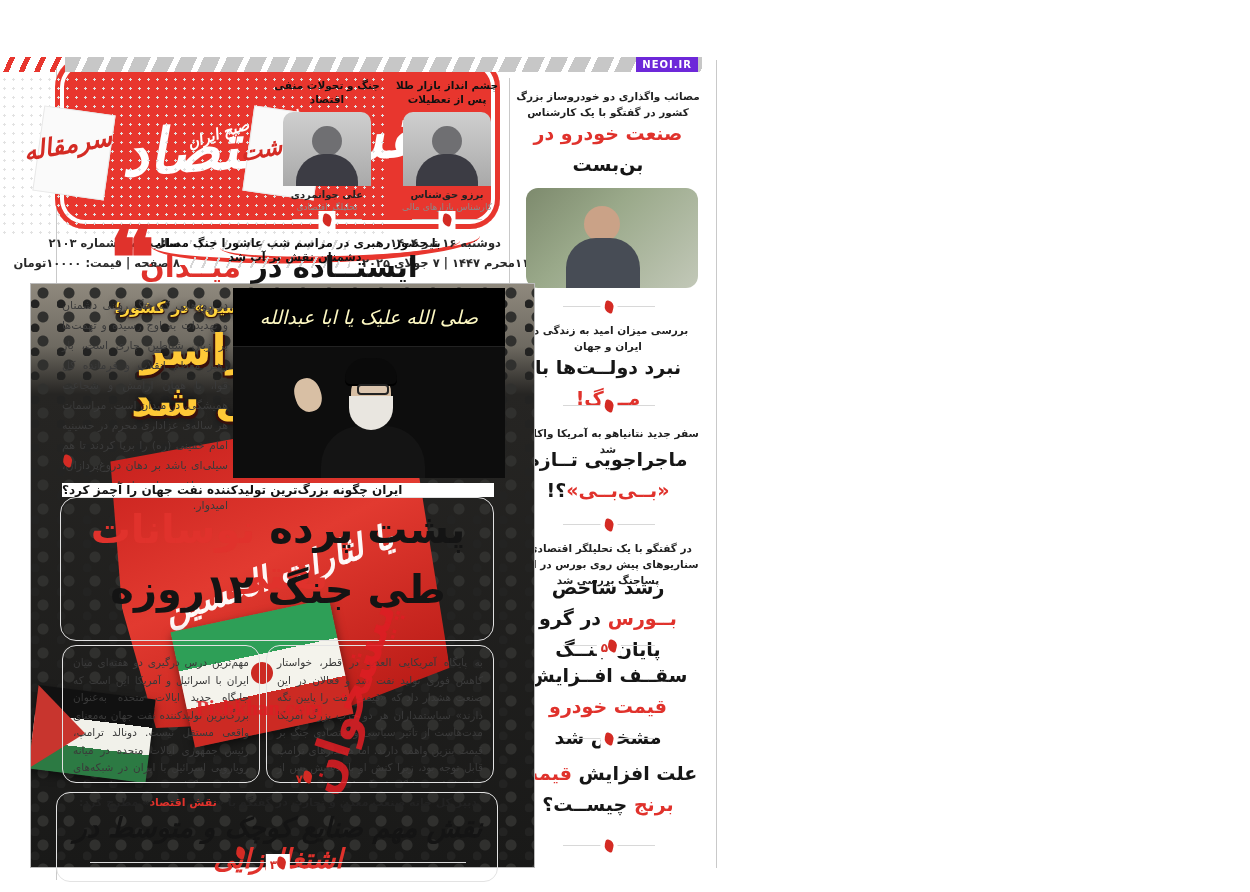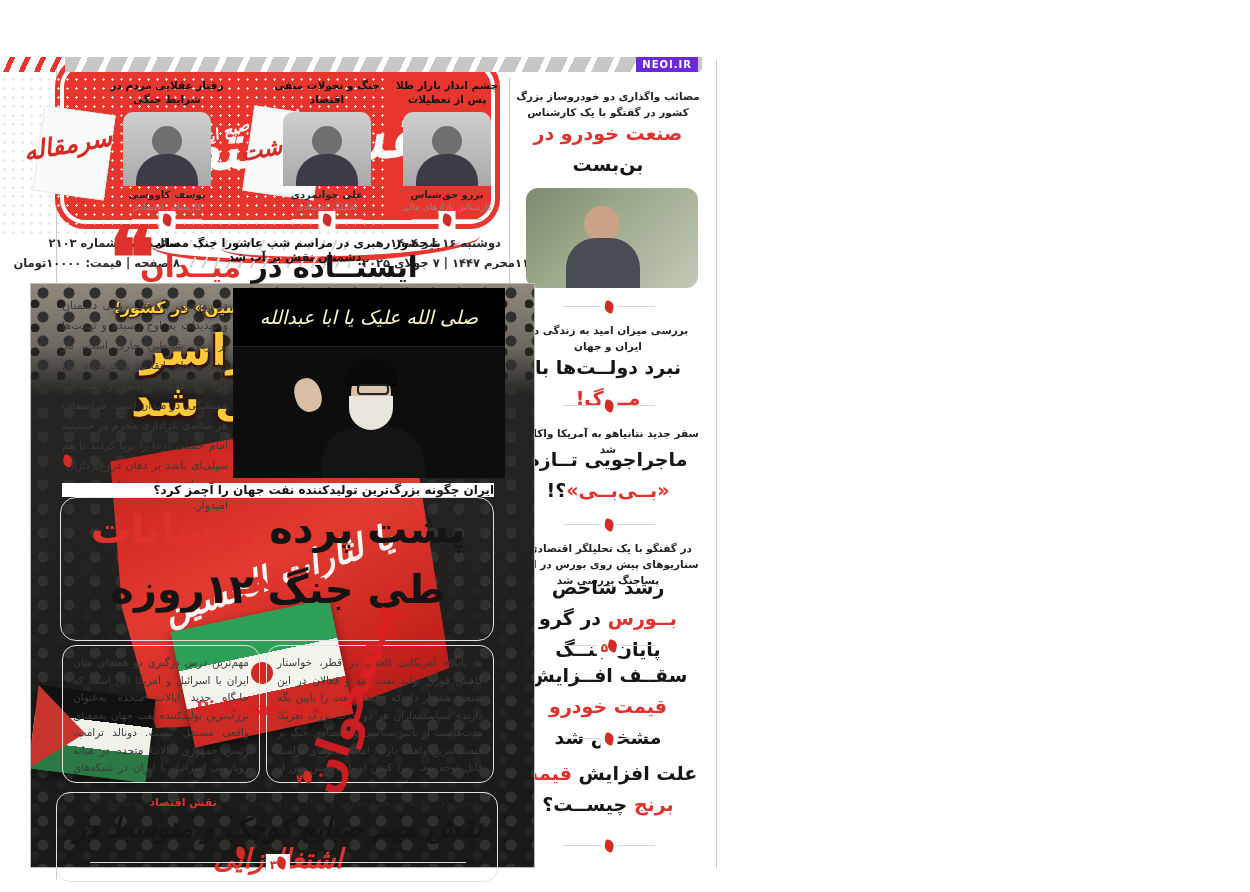--- a/index.html
+++ b/index.html
@@ -91,21 +91,21 @@
   .leadbanner span{color:#fef9c3;font-size:19px;font-weight:400;font-style:italic;font-family:"DejaVu Serif",serif;white-space:nowrap;}
   .kface{position:absolute;left:118px;top:84px;width:40px;height:46px;border-radius:45%;background:#d8bfa4;}
   .kbeard{position:absolute;left:116px;top:108px;width:44px;height:34px;border-radius:0 0 22px 22px;background:#e9e6e0;}
   .kturban{position:absolute;left:112px;top:70px;width:52px;height:26px;border-radius:24px 24px 6px 6px;background:#0a0a0a;box-shadow:0 2px 0 #000;}
   .kglasses{position:absolute;left:124px;top:96px;width:28px;height:7px;border:2px solid #222;border-radius:4px;background:rgba(255,255,255,.12);}
   .khand{position:absolute;left:62px;top:90px;width:26px;height:34px;border-radius:45%;background:#d8bfa4;transform:rotate(-18deg);}
   .kbody{position:absolute;left:88px;top:138px;width:104px;height:60px;border-radius:40px 40px 0 0;background:#141414;}
 
   
   .oilbox{position:absolute;left:752px;top:497px;width:432px;height:142px;border:1px solid #e0e0e0;border-radius:16px;}
-  .oil-kicker{position:absolute;left:752px;top:483px;width:432px;text-align:right;font-size:12px;font-weight:900;background:#fff;color:#131313;}
+  .oil-kicker{position:absolute;left:752px;top:483px;width:432px;text-align:left;font-size:12px;font-weight:900;background:#fff;color:#131313;}
   .oil-h1{position:absolute;left:752px;top:506px;width:432px;text-align:center;font-size:40px;font-weight:900;letter-spacing:-1.5px;color:#141414;}
   .oil-h2{position:absolute;left:752px;top:566px;width:432px;text-align:center;font-size:40px;font-weight:900;letter-spacing:-1.5px;color:#141414;}
   .oilcol{position:absolute;top:645px;height:138px;border:1px solid #e3e3e3;border-radius:14px;padding:8px 10px;box-sizing:border-box;
           font-size:10.5px;line-height:17.5px;text-align:justify;color:#3a3a3a;overflow:hidden;}
   .oil-mark{position:absolute;left:938px;top:768px;}
   .wm{position:absolute;left:868px;top:600px;width:190px;height:160px;pointer-events:none;}
   .wm .fa{position:absolute;left:60px;top:70px;color:rgba(221,30,35,.88);font-size:46px;font-weight:900;transform:rotate(-72deg);transform-origin:center;white-space:nowrap;}
   .wm .en{position:absolute;left:6px;top:96px;color:rgba(221,30,35,.88);font-size:21px;font-weight:700;font-family:Liberation Serif, serif;}
 
   
@@ -143,29 +143,20 @@
 
   <div class="neobar" style="left:65px;right:548px;"></div>
   <div class="neobar-label" style="right:552px;">NEOI.IR</div>
   <div class="neobar-red"></div>
 
   <div class="abs dots" style="right:860px;left:0;top:75px;height:160px;"></div>
 
   <div class="paper" style="right:1140px;top:110px;"></div>
   <div class="abs callig" style="right:1138px;top:130px;font-size:25px;">سرمقاله</div>
 
-  <div class="colcard" style="right:1022px;">
-    <div class="hl">رفتار عقلایی مردم در شرایط جنگی</div>
-    <div class="colphoto"></div>
-    <div class="colname">یوسف کاووسی</div>
-    <div class="colrole">کارشناس اقتصادی</div>
-    <div class="coldiv">
-        <span class="divmark"><span class="pmark"></span></span>
-      </div>
-  </div>
 
   <div class="paper" style="right:930px;top:110px;"></div>
   <div class="abs callig" style="right:928px;top:132px;font-size:23px;">یادداشت</div>
 
   <div class="colcard" style="right:862px;">
     <div class="hl">جنگ و تحولات منفی اقتصاد</div>
     <div class="colphoto"></div>
     <div class="colname">علی جوانمردی</div>
     <div class="colrole">تحلیلگر اقتصادی</div>
     <div class="coldiv">

